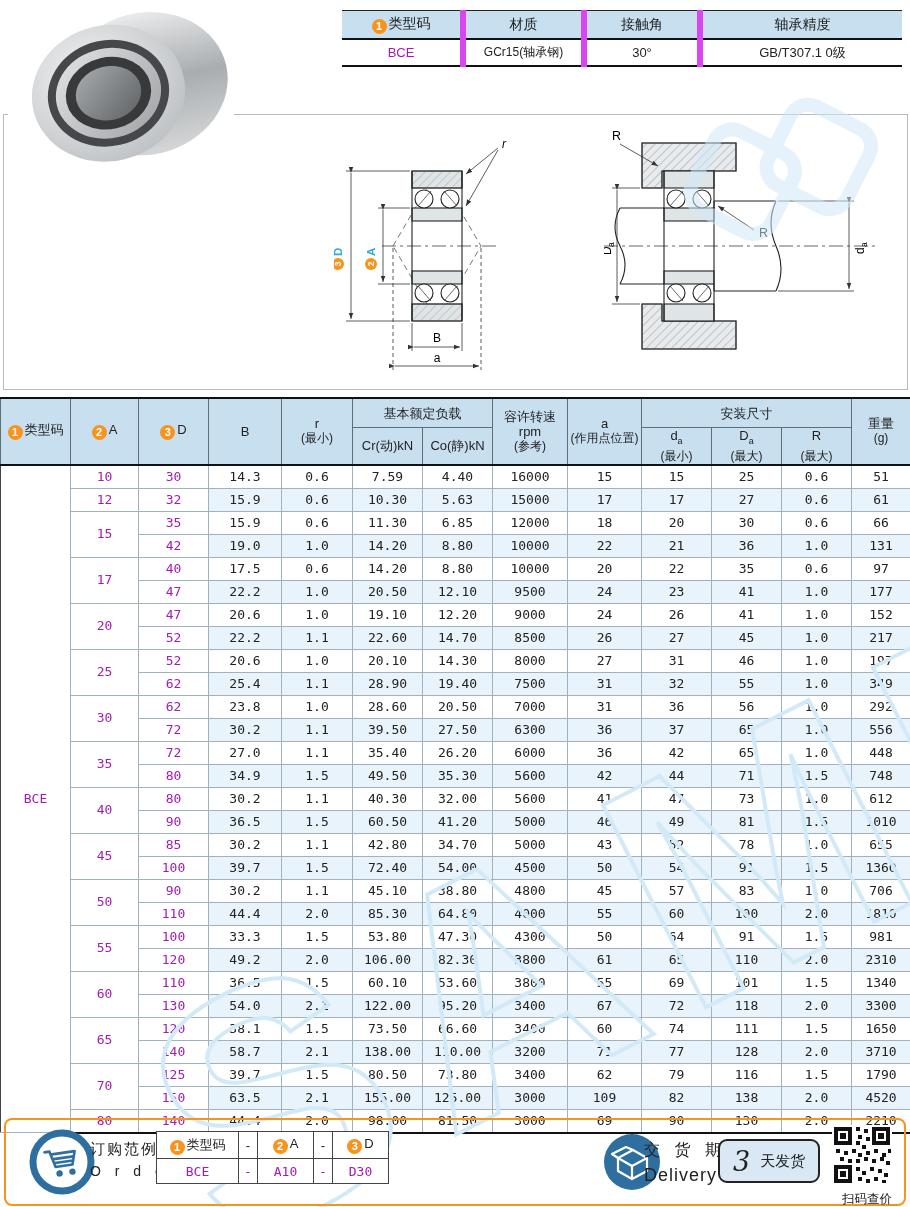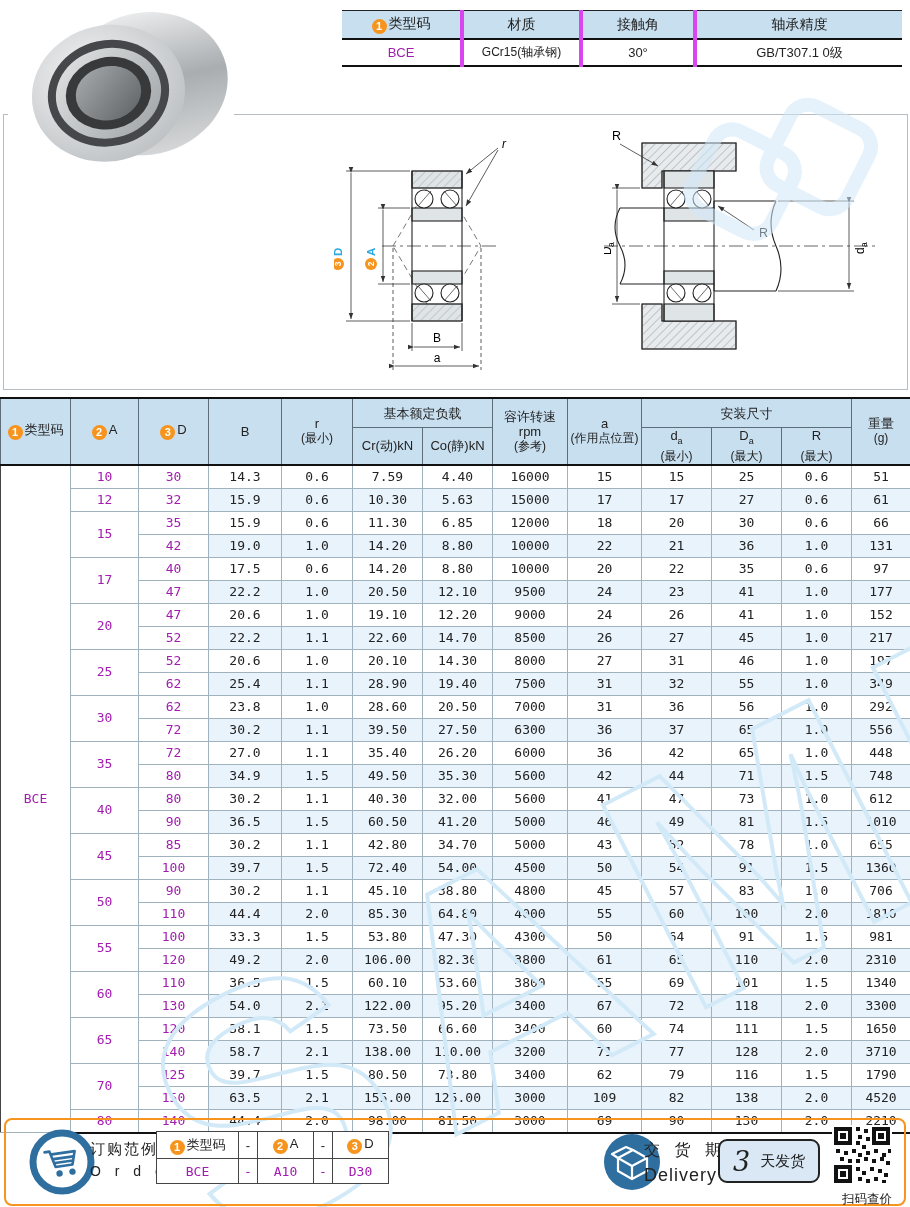--- a/index.html
+++ b/index.html
@@ -9,21 +9,21 @@
 
   
   .wm-text{position:absolute;left:90px;top:980px;font-size:330px;font-weight:bold;
     letter-spacing:28px;color:rgba(190,224,245,0.28);-webkit-text-stroke:4px #d2e9f8;
     -webkit-text-fill-color:transparent;transform:rotate(-27deg);transform-origin:left top;
     pointer-events:none;white-space:nowrap;z-index:5;}
   .wm-chain{position:absolute;left:672px;top:70px;opacity:.55;pointer-events:none;z-index:5;}
 
   
   .spec{left:342px;top:10px;width:560px;border-collapse:collapse;table-layout:fixed;}
-  .spec th,.spec td{text-align:center;padding:0;border-left:4px solid #d946ef;font-weight:normal;}
+  .spec th,.spec td{text-align:center;padding:0;border-left:6px solid #d946ef;font-weight:normal;}
   .spec th:first-child,.spec td:first-child{border-left:none;}
   .spec thead th{background:#c8dff0;height:27px;font-size:14px;border-top:1.5px solid #222;border-bottom:2px solid #111;}
   .spec tbody td{height:25px;font-size:13px;border-bottom:2px solid #111;}
   .cyan{color:#a21caf;}
   .badge{display:inline-block;width:15px;height:15px;border-radius:50%;background:#f7941d;color:#fff;
     font-size:11px;line-height:15px;text-align:center;font-weight:bold;margin-right:2px;vertical-align:-2px;}
 
   
   .note{left:337px;top:63px;width:572px;font-size:14px;line-height:24px;}
   .note-icon{display:inline-flex;align-items:center;justify-content:center;width:15px;height:15px;

